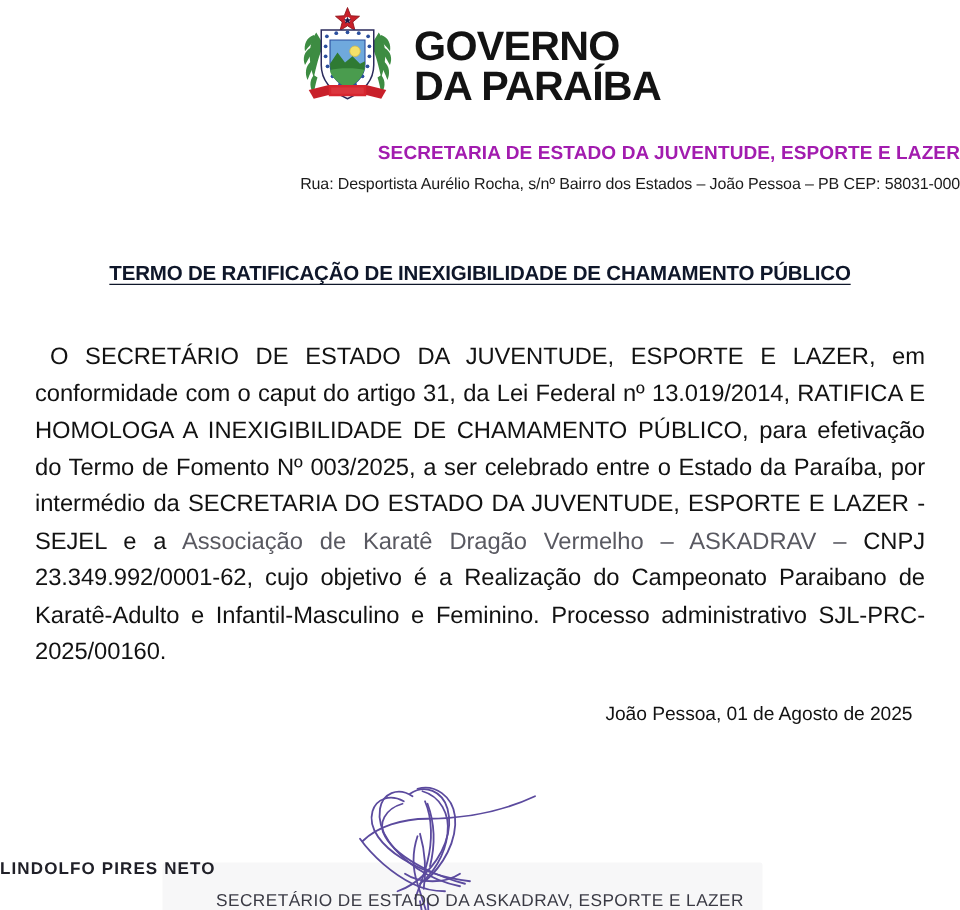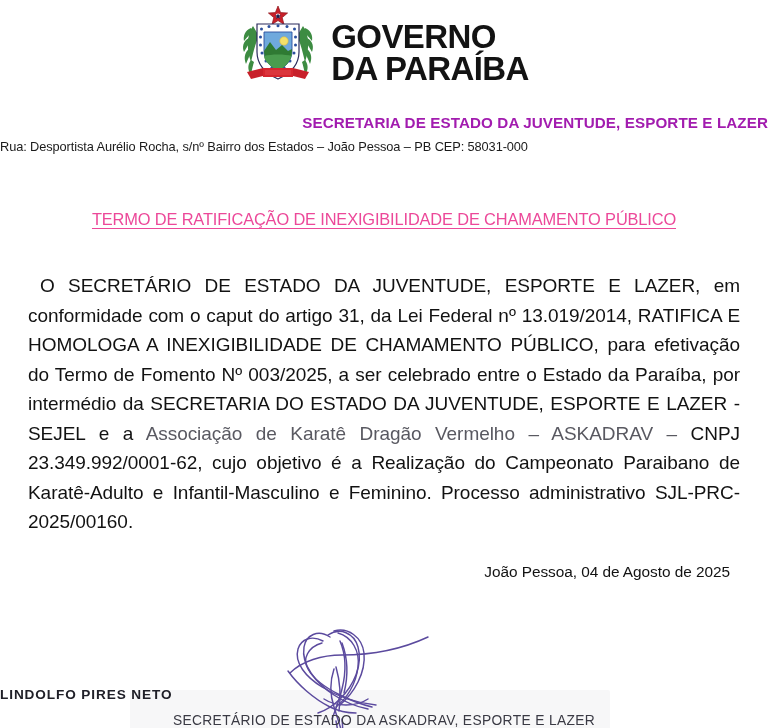--- a/index.html
+++ b/index.html
@@ -51,33 +51,33 @@
   
   .org-name {
     text-align: right;
     font-weight: bold;
     font-size: 15.2px;
     letter-spacing: 0.1px;
     color: #a21caf;
     margin-top: 28px;
   }
   .org-address {
-    text-align: left;
+    text-align: right;
     font-size: 12.8px;
     color: #1b1b1b;
     margin-top: 8px;
     letter-spacing: -0.1px;
   }
 
   
   .doc-title {
     text-align: center;
-    font-weight: normal;
+    font-weight: bold;
     font-size: 16.4px;
-    color: #ec4899;
+    color: #0f172a;
     margin-top: 56px;
     letter-spacing: -0.15px;
   }
   .doc-title u {
     text-decoration: underline;
     text-underline-offset: 3px;
   }
 
   
   .body-wrap {
@@ -221,21 +221,21 @@
 <div class="org-address">Rua: Desportista Aurélio Rocha, s/nº Bairro dos Estados – João Pessoa – PB CEP: 58031-000</div>
 
 <div class="doc-title">
   <u>TERMO DE RATIFICAÇÃO DE INEXIGIBILIDADE DE CHAMAMENTO PÚBLICO</u>
 </div>
 
 <div class="body-wrap">
   <p class="body-text"><span>O SECRETÁRIO DE ESTADO DA JUVENTUDE, ESPORTE E LAZER, em conformidade com o caput do artigo 31, da Lei Federal nº 13.019/2014, RATIFICA E HOMOLOGA A INEXIGIBILIDADE DE CHAMAMENTO PÚBLICO, para efetivação do Termo de Fomento Nº 003/2025, a ser celebrado entre o Estado da Paraíba, por intermédio da SECRETARIA DO ESTADO DA JUVENTUDE, ESPORTE E LAZER - SEJEL e a </span><span class="pasted">Associação de Karatê Dragão Vermelho – ASKADRAV – </span><span>CNPJ 23.349.992/0001-62, cujo objetivo é a Realização do Campeonato Paraibano de Karatê-Adulto e Infantil-Masculino e Feminino. Processo administrativo SJL-PRC-2025/00160.</span></p>
 </div>
 
-<div class="date-line">João Pessoa, 04 de Agosto de 2025</div>
+<div class="date-line">João Pessoa, 01 de Agosto de 2025</div>
 
 <div class="sign-block">
 
   <div class="sign-paper"></div>
 
   <svg class="signature-ink" viewBox="0 0 180 140" aria-hidden="true">
     <g fill="none" stroke="#5B4A9E" stroke-width="1.45" stroke-linecap="round" stroke-linejoin="round">
       <path d="M54 36 C40 40 34 52 40 62 C46 73 60 82 72 88 C84 94 96 98 104 100"></path>
       <path d="M55 34 C44 28 33 32 30 42 C26 56 38 70 54 80 C70 90 90 96 108 98"></path>
       <path d="M62 30 C50 22 38 28 36 40 C33 58 48 76 66 88 C78 96 90 100 100 102"></path>

